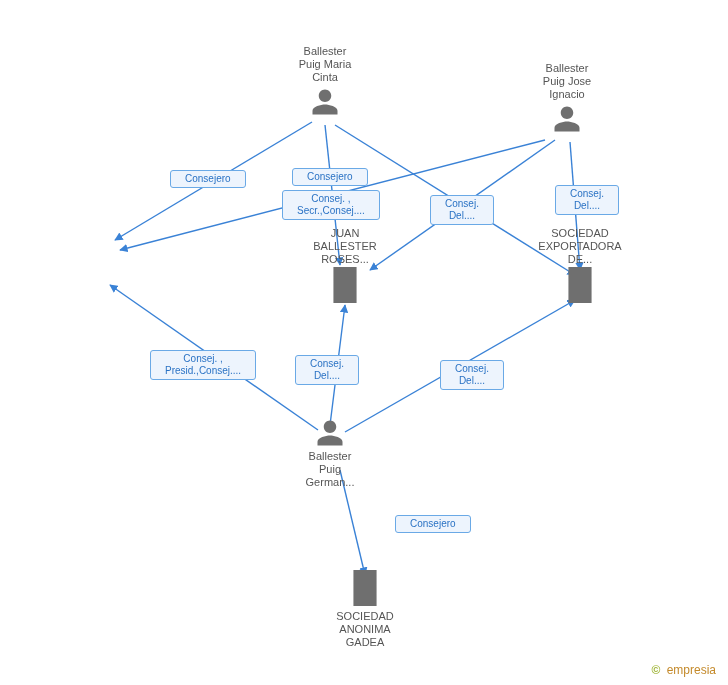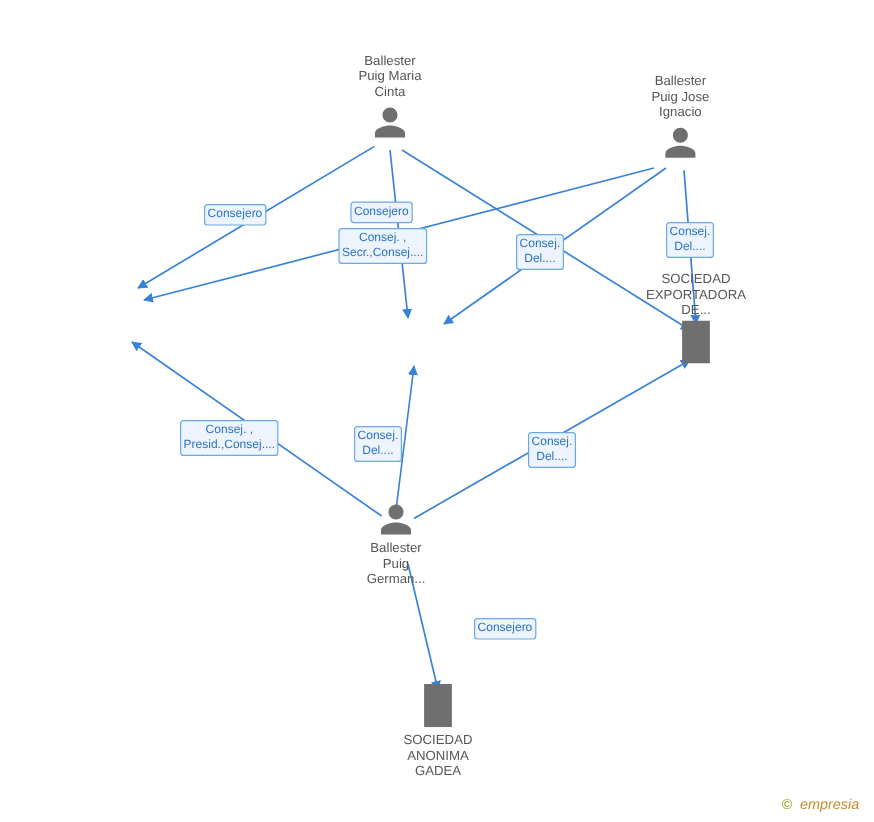--- a/index.html
+++ b/index.html
@@ -3,24 +3,24 @@
 <meta charset="utf-8">
 <style>
   html,body{margin:0;padding:0;width:728px;height:685px;font-family:Arial,Helvetica,sans-serif;font-size:11px;color:#555;background:#fff;overflow:hidden}
   .canvas{position:relative;width:728px;height:685px}
   .node{position:absolute;text-align:center;width:90px}
   .node .label{display:block;line-height:1.2;margin-bottom:2px}
   .node.company .label{margin-top:2px;margin-bottom:0}
   .node.highlight .label{font-weight:bold;color:#333}
   .icon{display:inline-block}
   .icon svg{display:block}
-  .edge-label{position:absolute;background:#edf4fd;border:1px solid #6aa9e6;border-radius:3px;padding:2px 2px;color:#2a72c4;font-size:10px;white-space:nowrap;text-align:center;line-height:1.2}
+  .edge-label{position:absolute;background:#edf4fd;border:1px solid #6aa9e6;border-radius:3px;padding:2px 14px;color:#2a72c4;font-size:10px;white-space:nowrap;text-align:center;line-height:1.2}
   .watermark{position:absolute;right:12px;bottom:8px;font-size:12px;color:#999}
   .watermark .c{color:#9fb537;font-weight:bold;margin-right:3px}
-  .watermark .e{color:#c48a2b;font-style:italic}
+  .watermark .e{color:#c48a2b;}
   svg.edges{position:absolute;left:0;top:0}
 </style>
 </head>
 <body>
 
 <div class="canvas">
 
   <svg class="edges" width="728" height="685">
     <defs>
       <marker id="arrow" viewBox="0 0 10 10" refX="9" refY="5" markerWidth="6" markerHeight="6" orient="auto-start-reverse">
@@ -65,20 +65,28 @@
   <div class="node person" style="left:285px;top:418px">
     <span class="icon">
       <svg width="30" height="30" viewBox="0 0 24 24">
           <path fill="#6f6f6f" d="M12 12c2.7 0 5-2.3 5-5s-2.3-5-5-5-5 2.3-5 5 2.3 5 5 5zm0 2c-3.3 0-10 1.7-10 5v3h20v-3c0-3.3-6.7-5-10-5z"></path>
         </svg>
     </span>
     <span class="label">Ballester<br>Puig<br>German...</span>
   </div>
 
 
+  <div class="node company" style="left:300px;top:225px">
+    <span class="label">JUAN<br>BALLESTER<br>ROSES...</span>
+    <span class="icon">
+      <svg width="32" height="36" viewBox="0 0 24 28">
+          <path fill="#6f6f6f" d="M3 0h18v28H3zM6 3h3v3H6zm5 0h3v3h-3zm5 0h3v3h-3zM6 8h3v3H6zm5 0h3v3h-3zm5 0h3v3h-3zM6 13h3v3H6zm5 0h3v3h-3zm5 0h3v3h-3zM6 18h3v3H6zm5 0h3v3h-3zm5 0h3v3h-3zM9 23h6v5H9z"></path>
+        </svg>
+    </span>
+  </div>
 
   <div class="node company" style="left:535px;top:225px">
     <span class="label">SOCIEDAD<br>EXPORTADORA<br>DE...</span>
     <span class="icon">
       <svg width="32" height="36" viewBox="0 0 24 28">
           <path fill="#6f6f6f" d="M3 0h18v28H3zM6 3h3v3H6zm5 0h3v3h-3zm5 0h3v3h-3zM6 8h3v3H6zm5 0h3v3h-3zm5 0h3v3h-3zM6 13h3v3H6zm5 0h3v3h-3zm5 0h3v3h-3zM6 18h3v3H6zm5 0h3v3h-3zm5 0h3v3h-3zM9 23h6v5H9z"></path>
         </svg>
     </span>
   </div>
 

